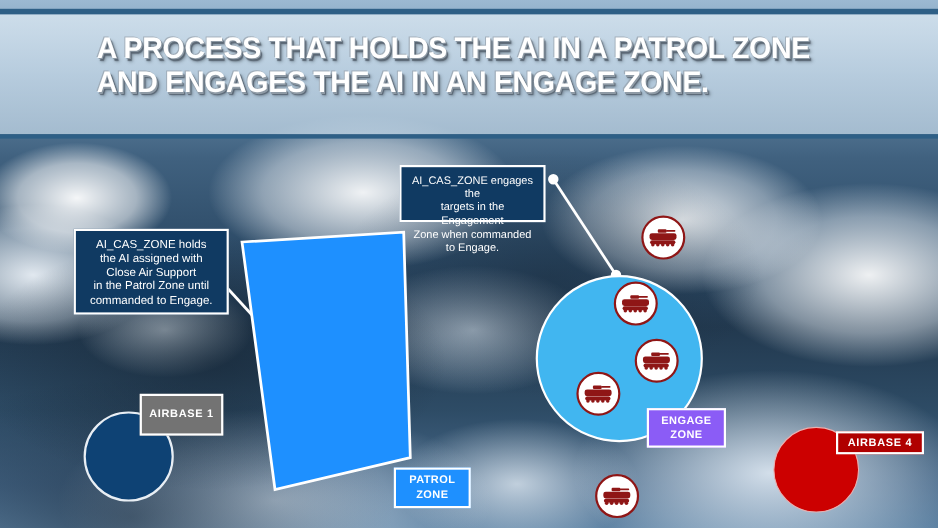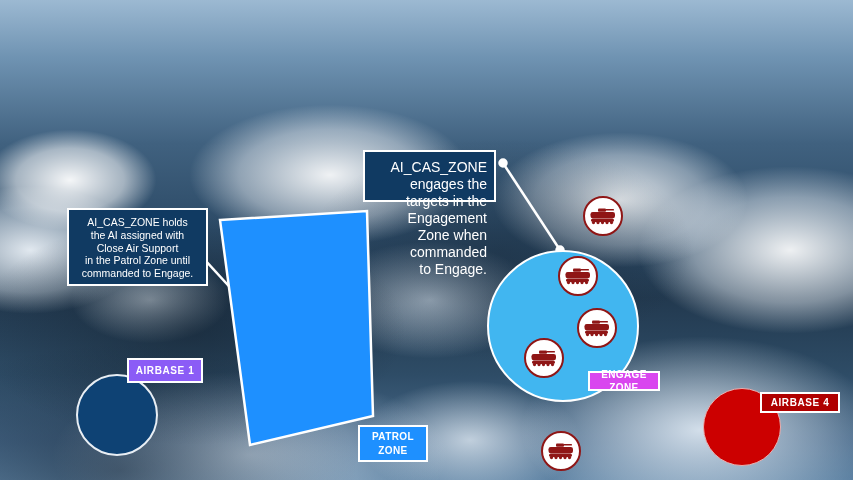--- a/index.html
+++ b/index.html
@@ -101,47 +101,47 @@
     box-sizing:border-box;
     color:#ffffff;
     text-align:center;
     line-height:1.22;
     font-size:10.5px;
     padding:6px 7px;
     white-space:pre-line;
   }
   #callout-patrol{ left:26px; top:208px; width:141px; height:78px;margin-left:41px; }
   #callout-engage{ left:363px; top:150px; width:133px; height:52px;
-     padding-top:7px; font-size:14px;text-align:right; }
+     padding-top:7px; font-size:10px; }
 
   
   .zone-label{
     position:absolute;
     color:#ffffff;
     text-align:center;
     font-size:10px;
     font-weight:bold;
     letter-spacing:.4px;
     line-height:1.35;
     box-sizing:border-box;
     white-space:pre-line;
     display:flex;align-items:center;justify-content:center;
   }
   #label-airbase1{
-    left:127px;top:358px;width:76px;height:25px;
-    background:#8b5cf6;border:2px solid #ffffff;
+    left:127px;top:358px;width:76px;height:38px;
+    background:#737373;border:2px solid #ffffff;
     letter-spacing:.6px;
   }
   #label-patrol{
     left:358px;top:401px;width:70px;height:37px;
     background:#1e90ff;border:2px solid #ffffff;margin-top:24px;
   }
   #label-engage{
-    left:588px;top:371px;width:72px;height:20px;
-    background:#d946ef;border:2px solid #ffffff;
+    left:588px;top:371px;width:72px;height:36px;
+    background:#8b5cf6;border:2px solid #ffffff;
   }
   #label-airbase4{
     left:760px;top:392px;width:80px;height:21px;
     background:#b00000;border:2px solid #ffffff;
     letter-spacing:.6px;
   }
 
   
   .tank{
     position:absolute;width:40px;height:40px;border-radius:50%;
@@ -152,20 +152,23 @@
   .tank svg{display:block;}
 </style>
 </head>
 <body>
 
 <div id="slide">
 
   <div class="sky"></div>
   <div class="sky-dark"></div>
 
+  <div id="title-band">
+    <div id="title-text">A process that holds the AI in a patrol zone and engages the AI in an engage zone.</div>
+  </div>
 
   <svg id="connectors" width="853" height="480">
     <g stroke="#ffffff" stroke-width="2.5" fill="#ffffff">
       <line x1="172" y1="224" x2="237" y2="295"></line>
       <circle cx="172" cy="224" r="3.5"></circle>
       <circle cx="237" cy="295" r="3.5"></circle>
 
       <line x1="503" y1="163" x2="560" y2="250"></line>
       <circle cx="503" cy="163" r="3.5"></circle>
       <circle cx="560" cy="250" r="3.5"></circle>

